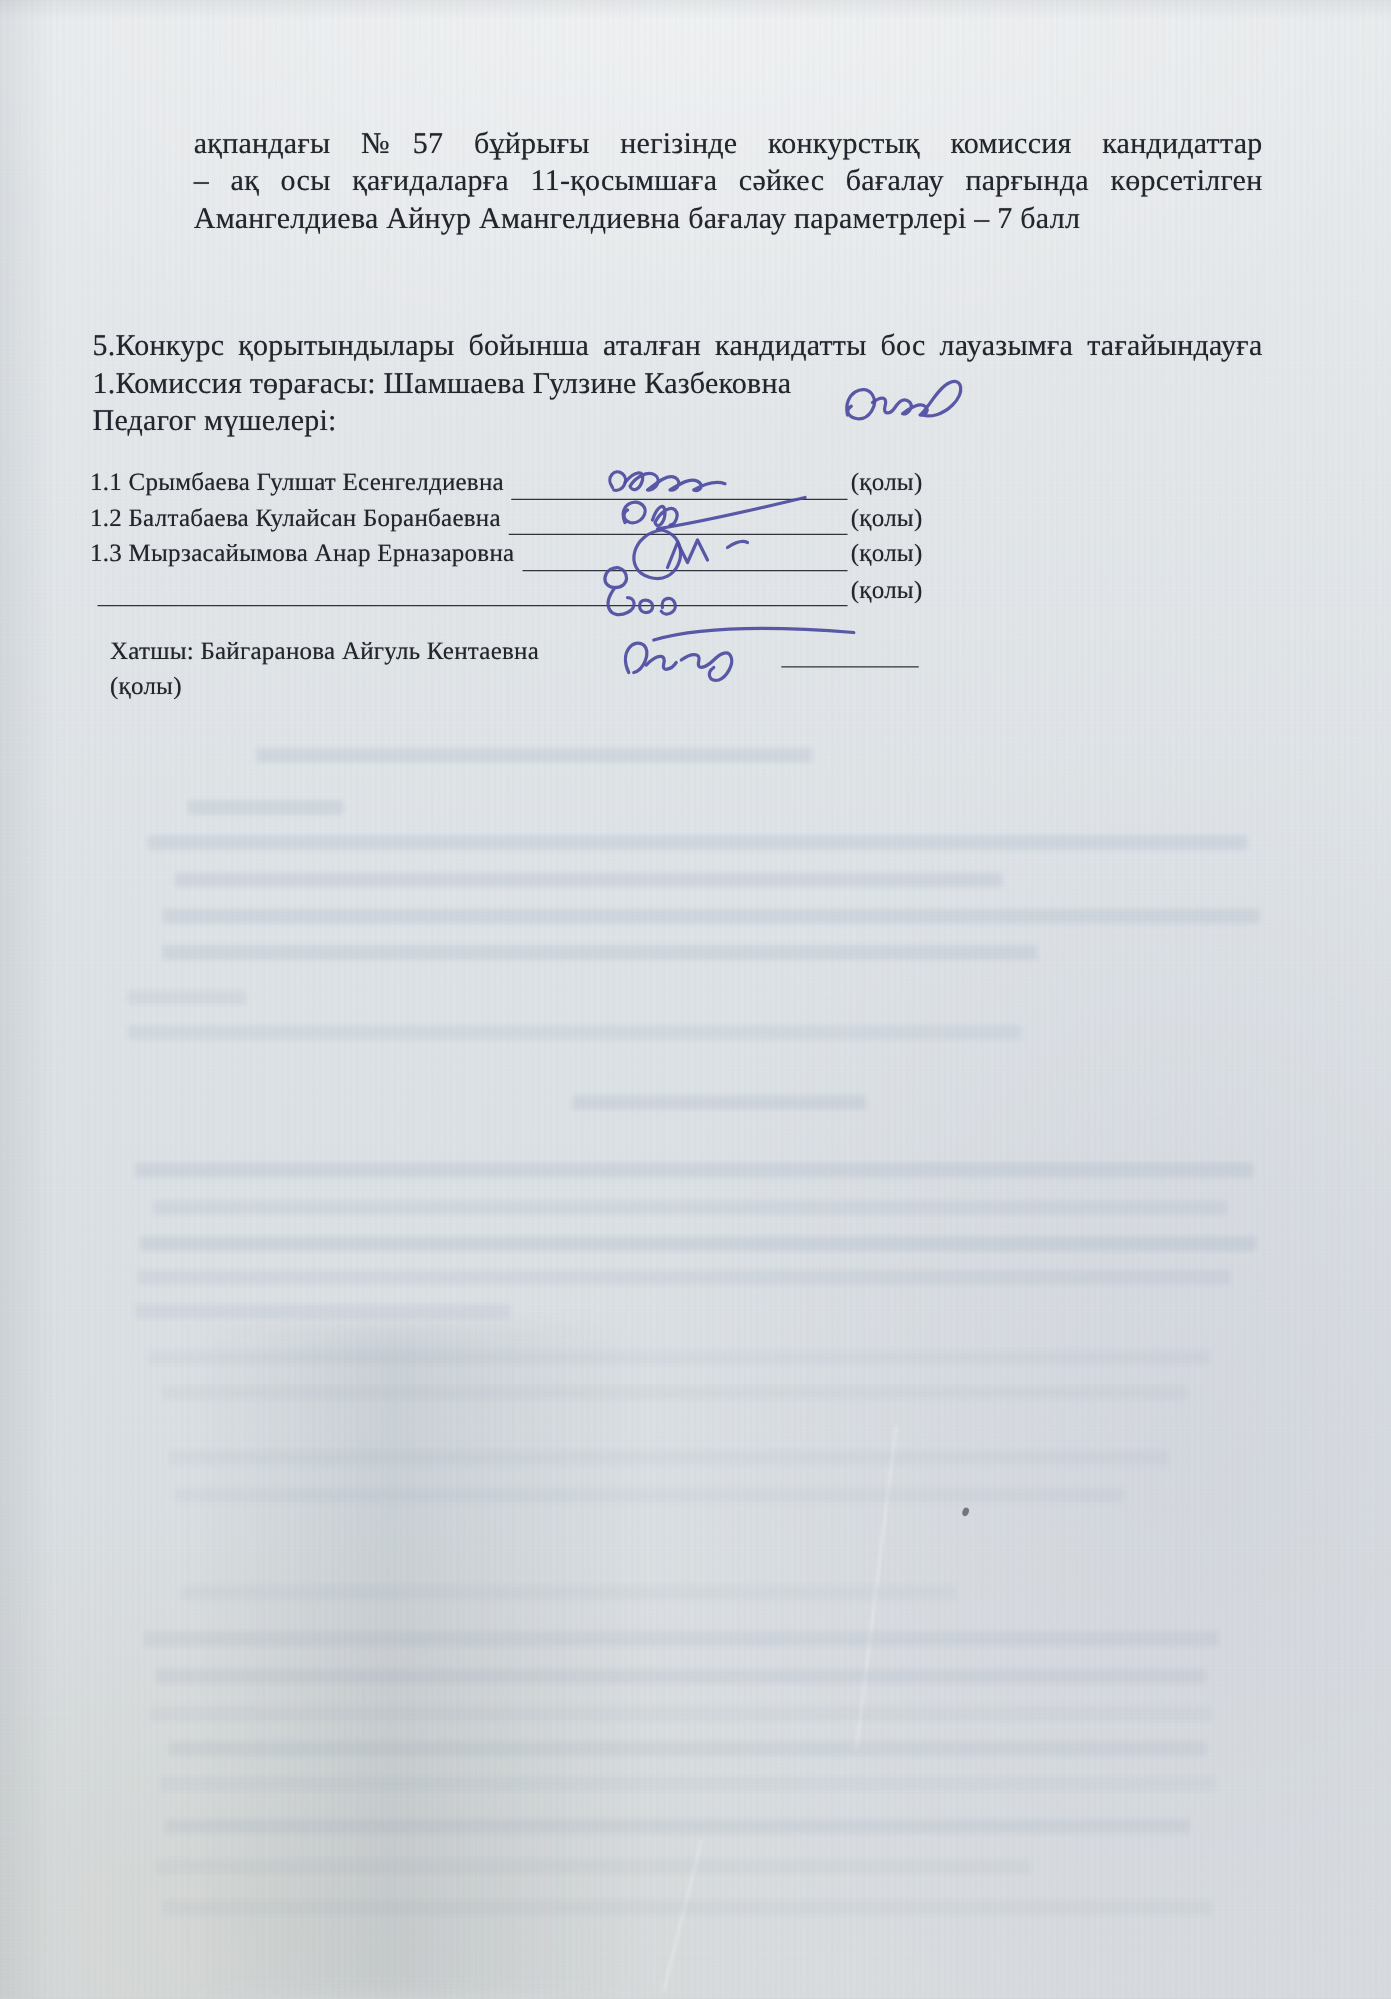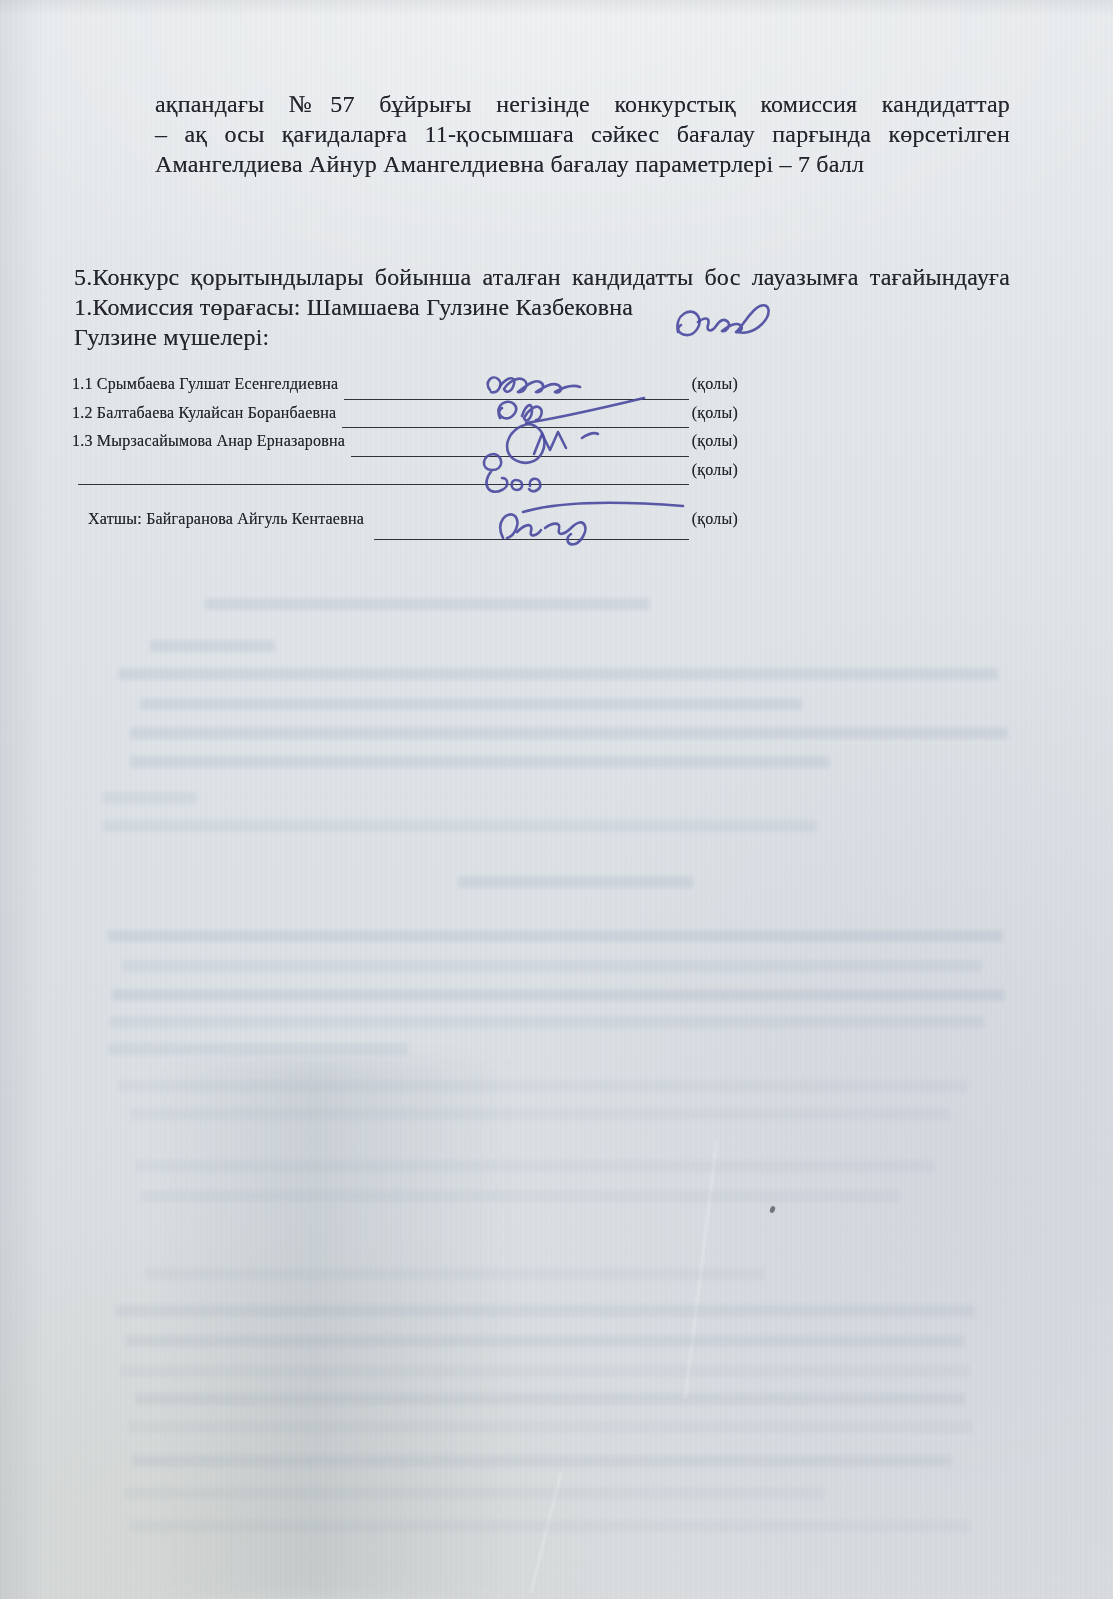--- a/index.html
+++ b/index.html
@@ -25,27 +25,27 @@
     background:linear-gradient(180deg, rgba(80,90,100,.08), rgba(0,0,0,0));}
   .crease{position:absolute;width:2px;background:rgba(255,255,255,.30);filter:blur(1.2px);}
   .crease.c1{left:700px;top:1140px;height:260px;transform:rotate(7deg);}
   .crease.c2{left:545px;top:1470px;height:125px;transform:rotate(14deg);}
 
   
   .blk{position:absolute;}
   .line{font-size:24px;line-height:30px;letter-spacing:.2px;white-space:nowrap;
         text-shadow:0 0 .6px rgba(28,30,40,.55);}
   .line.just{white-space:normal;text-align:justify;text-align-last:justify;}
-  .blk-top{top:89px;left:155px;width:855px;}
+  .blk-top{top:100px;left:155px;width:855px;}
   .blk-mid{top:262px;left:74px;width:936px;}
   .blk-rows{top:375px;left:72px;width:666px;}
   .blk-sec{top:510px;left:88px;width:650px;}
-  .sigrow{display:flex;align-items:baseline;height:28.6px;font-size:16px;letter-spacing:.2px;
+  .sigrow{display:flex;align-items:baseline;height:28.6px;font-size:20px;letter-spacing:.2px;
           text-shadow:0 0 .6px rgba(28,30,40,.55);}
-  .blk-sec .sigrow{height:34px;}
+  .blk-sec .sigrow{height:34px;flex-direction:column;}
   .mlabel{white-space:pre;flex:0 0 auto;}
   .uline{flex:1 1 auto;align-self:flex-end;height:0;border-bottom:1.8px solid #31323a;
          margin:0 3px 4px 6px;min-width:110px;}
   .koly{flex:0 0 auto;white-space:pre;}
 
   
   .sig{position:absolute;pointer-events:none;}
   .sig path{fill:none;stroke:#4d4ca1;stroke-width:2.6;stroke-linecap:round;stroke-linejoin:round;opacity:.92;}
 
   
@@ -67,21 +67,21 @@
 
   <section class="blk blk-top">
     <div class="line just">ақпандағы №57 бұйрығы негізінде конкурстық комиссия кандидаттар</div>
     <div class="line just">– ақ осы қағидаларға 11-қосымшаға сәйкес бағалау парғында көрсетілген</div>
     <div class="line">Амангелдиева Айнур Амангелдиевна  бағалау параметрлері – 7 балл</div>
   </section>
 
   <section class="blk blk-mid">
     <div class="line just">5.Конкурс қорытындылары бойынша аталған кандидатты бос лауазымға тағайындауға</div>
     <div class="line">1.Комиссия төрағасы: Шамшаева Гулзине Казбековна</div>
-    <div class="line">Гулзине мүшелері:</div>
+    <div class="line">Педагог мүшелері:</div>
   </section>
 
   <section class="blk blk-rows">
     <div class="sigrow">
       <span class="mlabel">1.1 Срымбаева Гулшат Есенгелдиевна</span>
       <span class="uline"></span>
       <span class="koly">(қолы)</span>
     </div>
     <div class="sigrow">
       <span class="mlabel">1.2 Балтабаева Кулайсан Боранбаевна</span>

